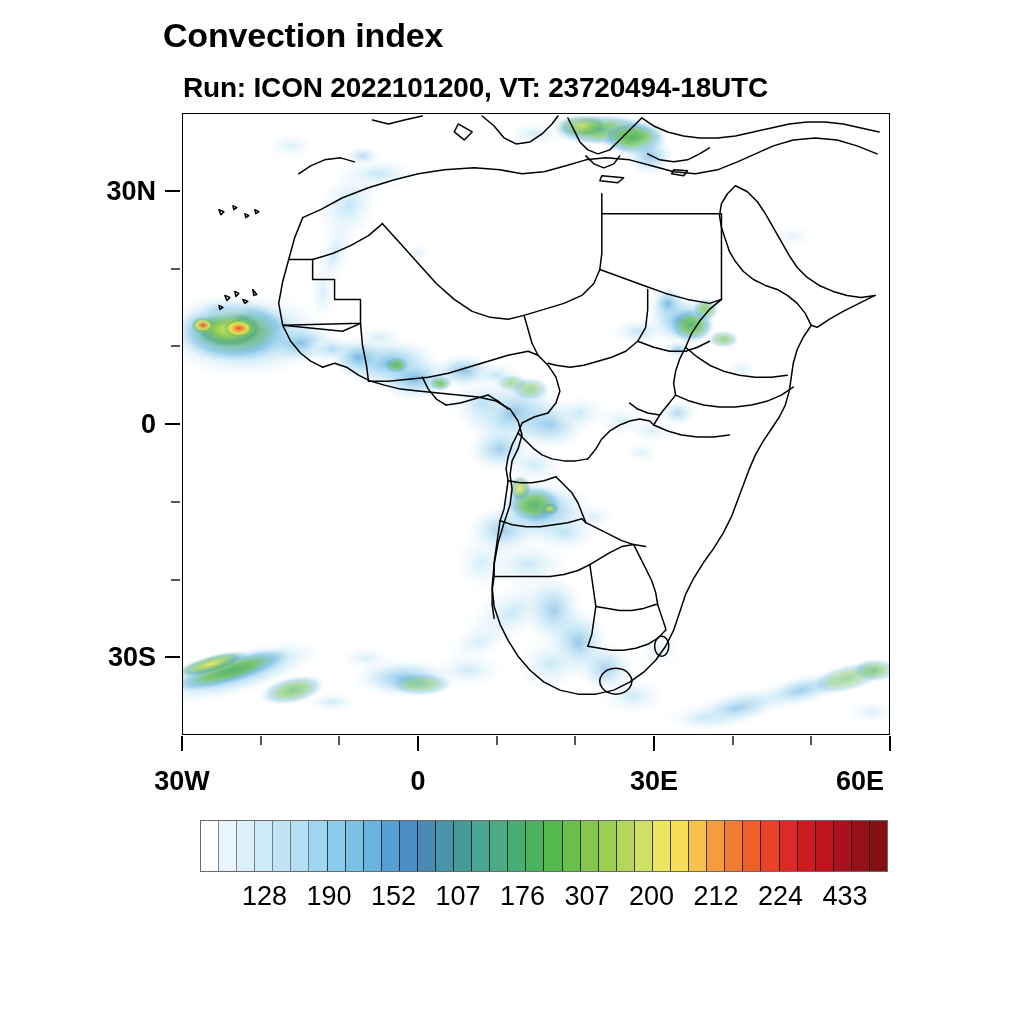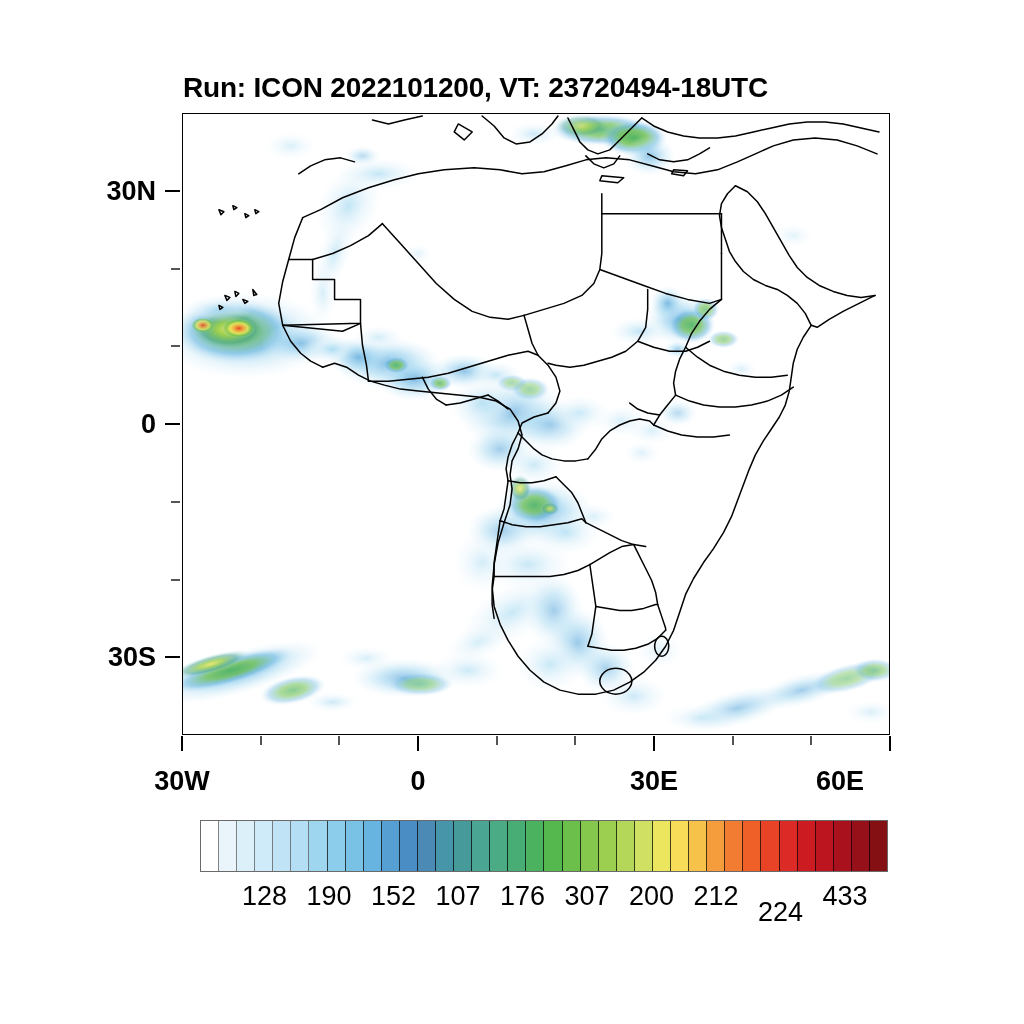--- a/index.html
+++ b/index.html
@@ -90,20 +90,21 @@
     font-size: 27px; font-weight: normal; color:#000;
     white-space: nowrap;
     transform: translateX(-50%);
   }
 </style>
 </head>
 <body>
 
 <div id="figure">
 
+  <div class="title-main">Convection index</div>
   <div class="title-sub">Run: ICON 2022101200,  VT: 23720494-18UTC</div>
 
   <div id="plot">
     <svg id="mapsvg" viewBox="0 0 708 622" preserveAspectRatio="none">
       <defs>
 
         <radialGradient id="gBlue">
           <stop offset="0%" stop-color="#5aa7db" stop-opacity="0.95"></stop>
           <stop offset="45%" stop-color="#9ad3ef" stop-opacity="0.70"></stop>
           <stop offset="100%" stop-color="#dcf0fa" stop-opacity="0"></stop>
@@ -425,21 +426,21 @@
       <div class="tick minor-x" style="left: 338.333px; top: 736px;"></div>
       <div class="tick major-x" style="left: 417px; top: 736px;"></div>
       <div class="xtick-label" style="left: 418px; top: 766px;">0</div>
       <div class="tick minor-x" style="left: 495.667px; top: 736px;"></div>
       <div class="tick minor-x" style="left: 574.333px; top: 736px;"></div>
       <div class="tick major-x" style="left: 653px; top: 736px;"></div>
       <div class="xtick-label" style="left: 654px; top: 766px;">30E</div>
       <div class="tick minor-x" style="left: 731.667px; top: 736px;"></div>
       <div class="tick minor-x" style="left: 810.333px; top: 736px;"></div>
       <div class="tick major-x" style="left: 889px; top: 736px;"></div>
-      <div class="xtick-label" style="left: 840px; top: 766px;">60E</div>
+      <div class="xtick-label" style="left: 860px; top: 766px;">60E</div>
     </div>
 
   <div id="colorbar">
       <div class="cell pale" style="background: rgb(255, 255, 255);"></div>
       <div class="cell pale" style="background: rgb(234, 245, 251);"></div>
       <div class="cell pale" style="background: rgb(220, 240, 250);"></div>
       <div class="cell pale" style="background: rgb(207, 234, 248);"></div>
       <div class="cell pale" style="background: rgb(192, 228, 246);"></div>
       <div class="cell pale" style="background: rgb(179, 222, 244);"></div>
       <div class="cell" style="background: rgb(158, 214, 240);"></div>
@@ -477,17 +478,17 @@
     </div>
   <div id="cb-labels">
       <div class="cb-label" style="left: 264.5px;">128</div>
       <div class="cb-label" style="left: 329px;">190</div>
       <div class="cb-label" style="left: 393.5px;">152</div>
       <div class="cb-label" style="left: 458px;">107</div>
       <div class="cb-label" style="left: 522.5px;">176</div>
       <div class="cb-label" style="left: 587px;">307</div>
       <div class="cb-label" style="left: 651.5px;">200</div>
       <div class="cb-label" style="left: 716px;">212</div>
-      <div class="cb-label" style="left: 780.5px; margin-top: 16px;">224</div>
+      <div class="cb-label" style="left: 780.5px;">224</div>
       <div class="cb-label" style="left: 845px;">433</div>
     </div>
 
 </div>
 
 </body></html>

